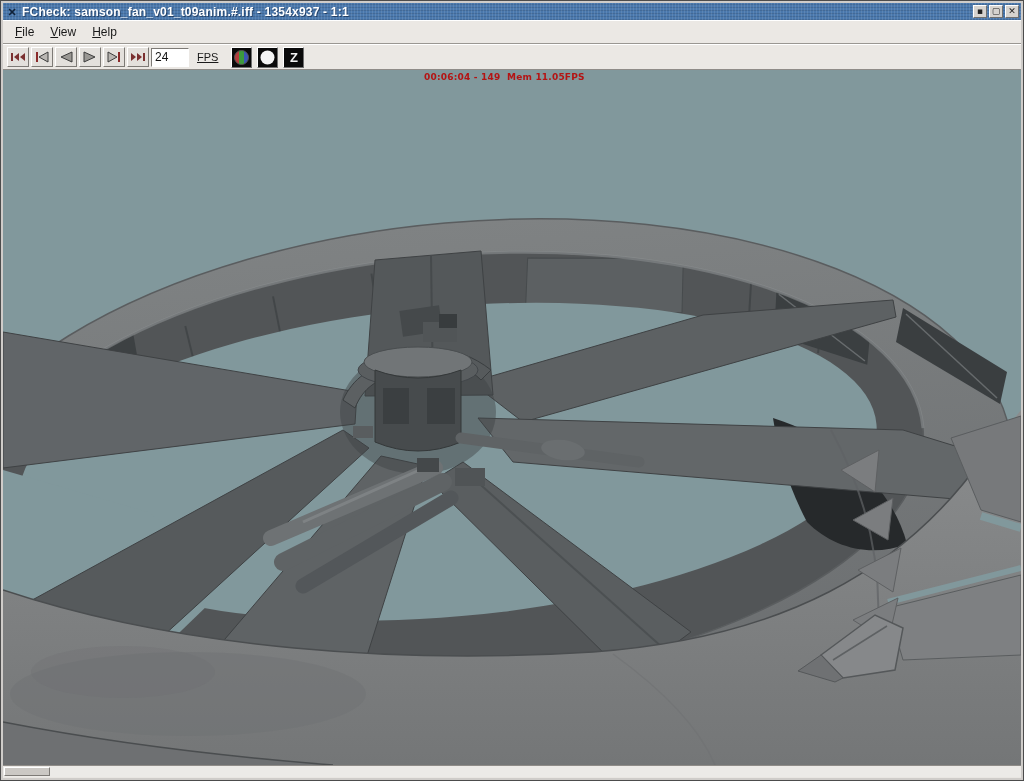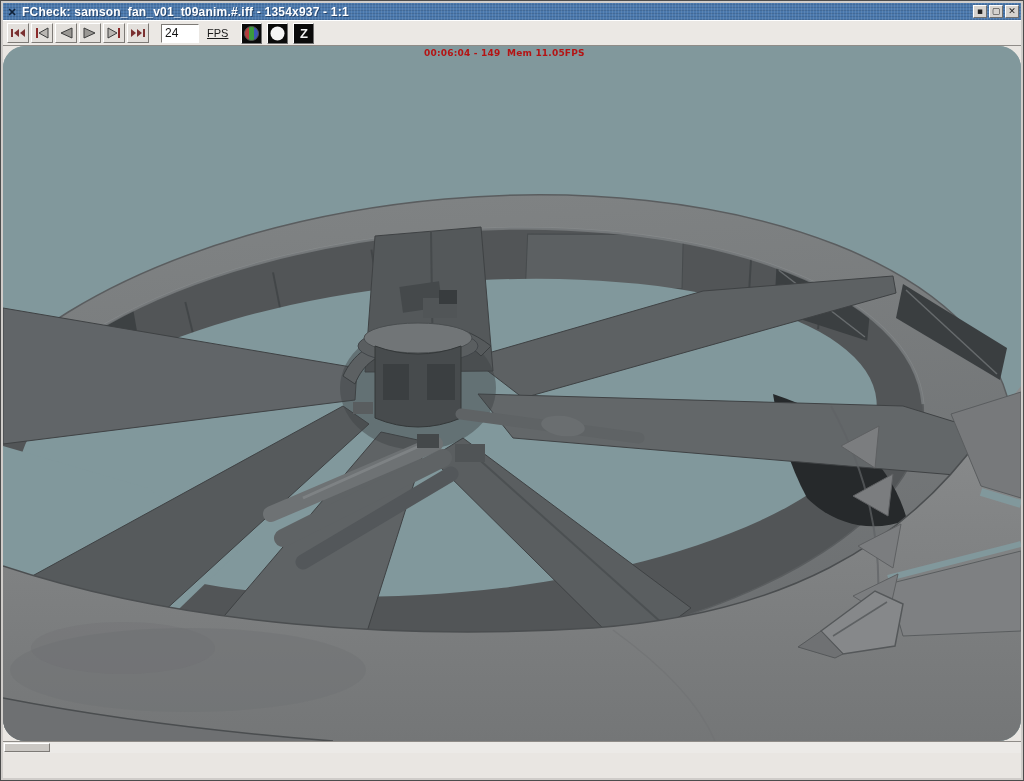--- a/index.html
+++ b/index.html
@@ -44,34 +44,34 @@
     height:26px;background:#ebe8e4;display:flex;align-items:center;
     border-top:1px solid #ffffff;border-bottom:1px solid #8f8c88;padding-left:4px;gap:2px;
   }
   .tbtn{
     width:22px;height:20px;background:#e3e0dc;
     border:1px solid;border-color:#ffffff #7d7a76 #7d7a76 #ffffff;
     display:flex;align-items:center;justify-content:center;cursor:default;padding:0;
   }
   .tbtn svg{display:block;}
   .fps-input{
-    width:38px;height:19px;margin-left:10px;font-size:12px;padding:1px 3px;
+    width:38px;height:19px;font-size:12px;padding:1px 3px;
     border:1px solid;border-color:#7d7a76 #ffffff #ffffff #7d7a76;background:#fff;color:#111;
     font-family:"Liberation Sans",sans-serif;
   }
   .fps-label{font-size:11px;color:#1a1a1a;margin:0 8px 0 6px;text-decoration:underline;}
   .chanbtn{
     width:21px;height:21px;background:#0a0a0a;margin-left:3px;
     border:1px solid;border-color:#ffffff #6f6f6f #6f6f6f #ffffff;
     display:flex;align-items:center;justify-content:center;cursor:default;padding:0;
   }
   .chanbtn .zglyph{color:#f2f2f2;font-size:13px;font-weight:bold;font-family:"Liberation Sans",sans-serif;}
   
   .viewer{
-    position:relative;width:1018px;height:695px;background:#81989c;overflow:hidden;border-radius:22px;
+    position:relative;width:1018px;height:695px;background:#81989c;overflow:hidden;
   }
   .viewer svg{position:absolute;left:0;top:0;}
   .hud{
     position:absolute;left:421px;top:2px;z-index:5;
     color:#b41414;font-size:9px;font-weight:bold;letter-spacing:.2px;
     font-family:"DejaVu Sans",sans-serif;white-space:pre;
   }
   
   .hscroll{
     height:12px;background:#eceae7;border-top:1px solid #8f8c88;position:relative;
@@ -89,20 +89,25 @@
   <div class="titlebar">
     <div class="app-icon">✕</div>
     <div class="title-text">FCheck: samson_fan_v01_t09anim.#.iff - 1354x937 - 1:1</div>
     <div class="winbtns">
       <div class="winbtn">▪</div>
       <div class="winbtn">▢</div>
       <div class="winbtn">✕</div>
     </div>
   </div>
 
+  <div class="menubar">
+    <div class="menu-item"><span class="mn">F</span><span>ile</span></div>
+    <div class="menu-item"><span class="mn">V</span><span>iew</span></div>
+    <div class="menu-item"><span class="mn">H</span><span>elp</span></div>
+  </div>
 
   <div class="toolbar">
     <button class="tbtn">
       <svg width="16" height="12">
         <rect x="1" y="2" width="2" height="8" fill="#7a3030"></rect>
         <polygon points="9,2 4,6 9,10" fill="#7a3030"></polygon>
         <polygon points="15,2 10,6 15,10" fill="#7a3030"></polygon>
       </svg>
     </button>
     <button class="tbtn">

